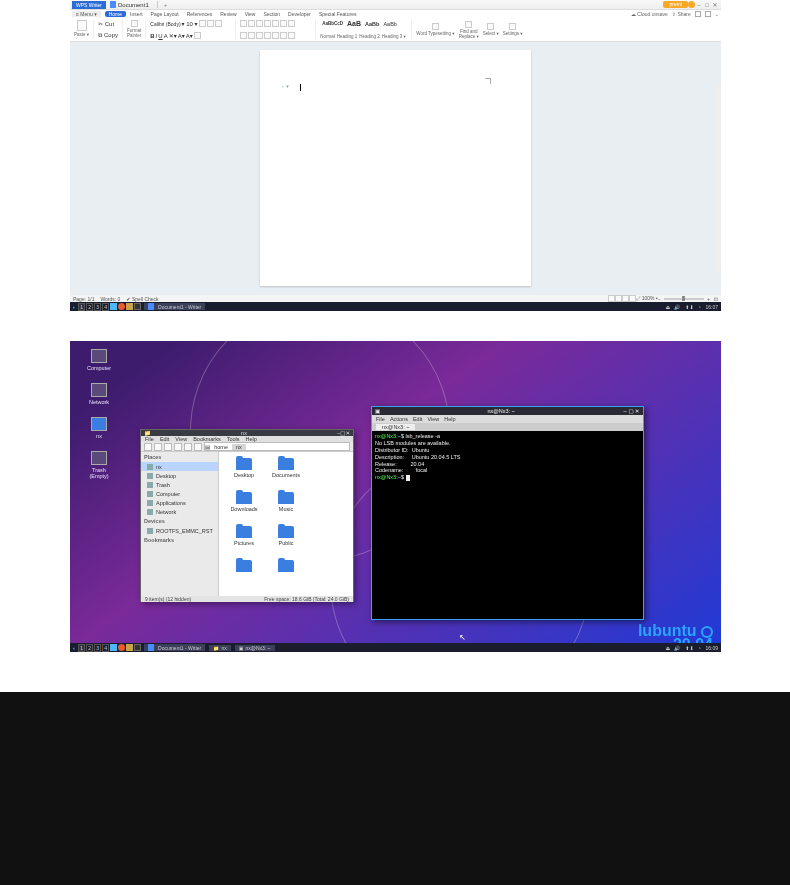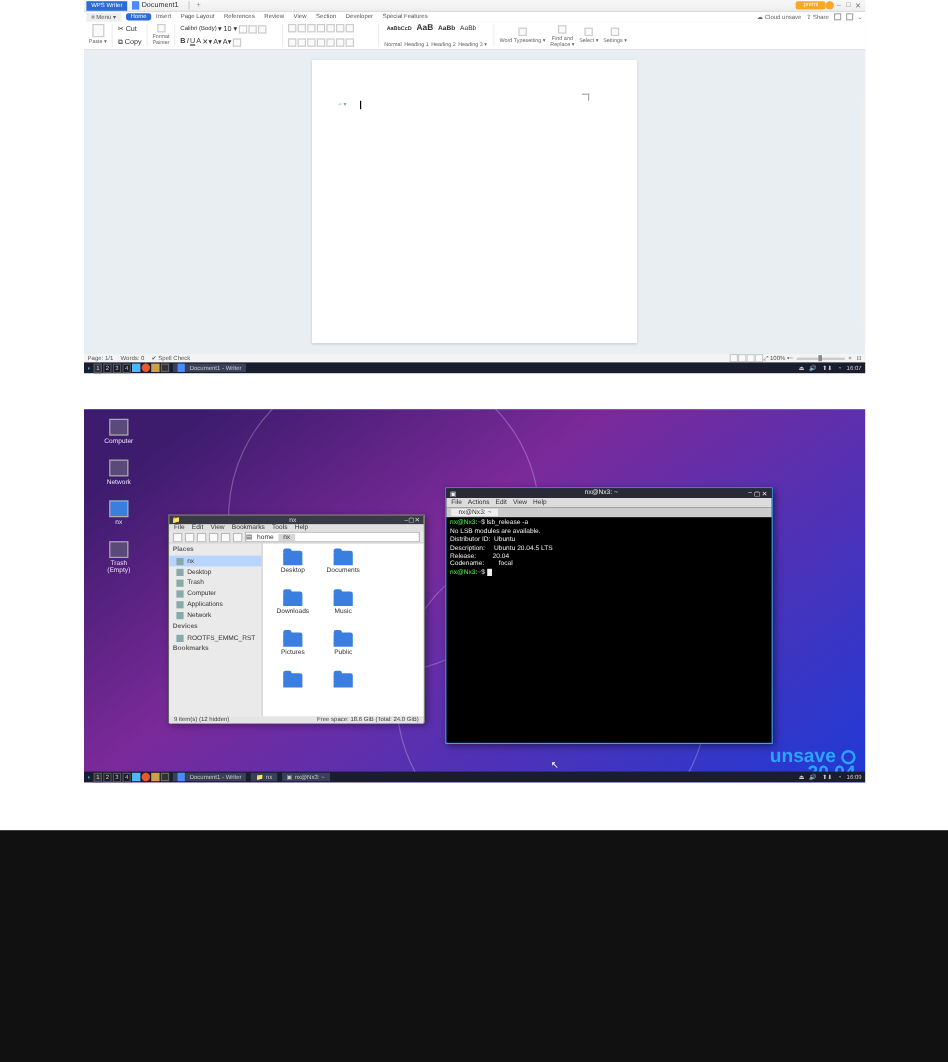--- a/index.html
+++ b/index.html
@@ -341,21 +341,21 @@
           <span>16:07</span>
         </span>
       </div>
     </div>
   </div>
 
   <div class="shot">
     <div class="lub">
       <div class="mesh mesh1"></div>
         <div class="mesh mesh2"></div>
-      <span class="lub-logo"><span>unsave</span> <span class="lub-circ"></span></span>
+      <span class="lub-logo"><span>lubuntu</span> <span class="lub-circ"></span></span>
       <span class="lub-ver">20.04</span>
 
       <div class="desk-icn di1"><div class="g"></div><span>Computer</span></div>
       <div class="desk-icn di2"><div class="g"></div><span>Network</span></div>
       <div class="desk-icn di3"><div class="g" style="background:#3a7fe0"></div><span>nx</span></div>
       <div class="desk-icn di4"><div class="g"></div><span>Trash (Empty)</span></div>
 
       <div class="fm">
         <div class="fm-title">
           <span>📁</span>

